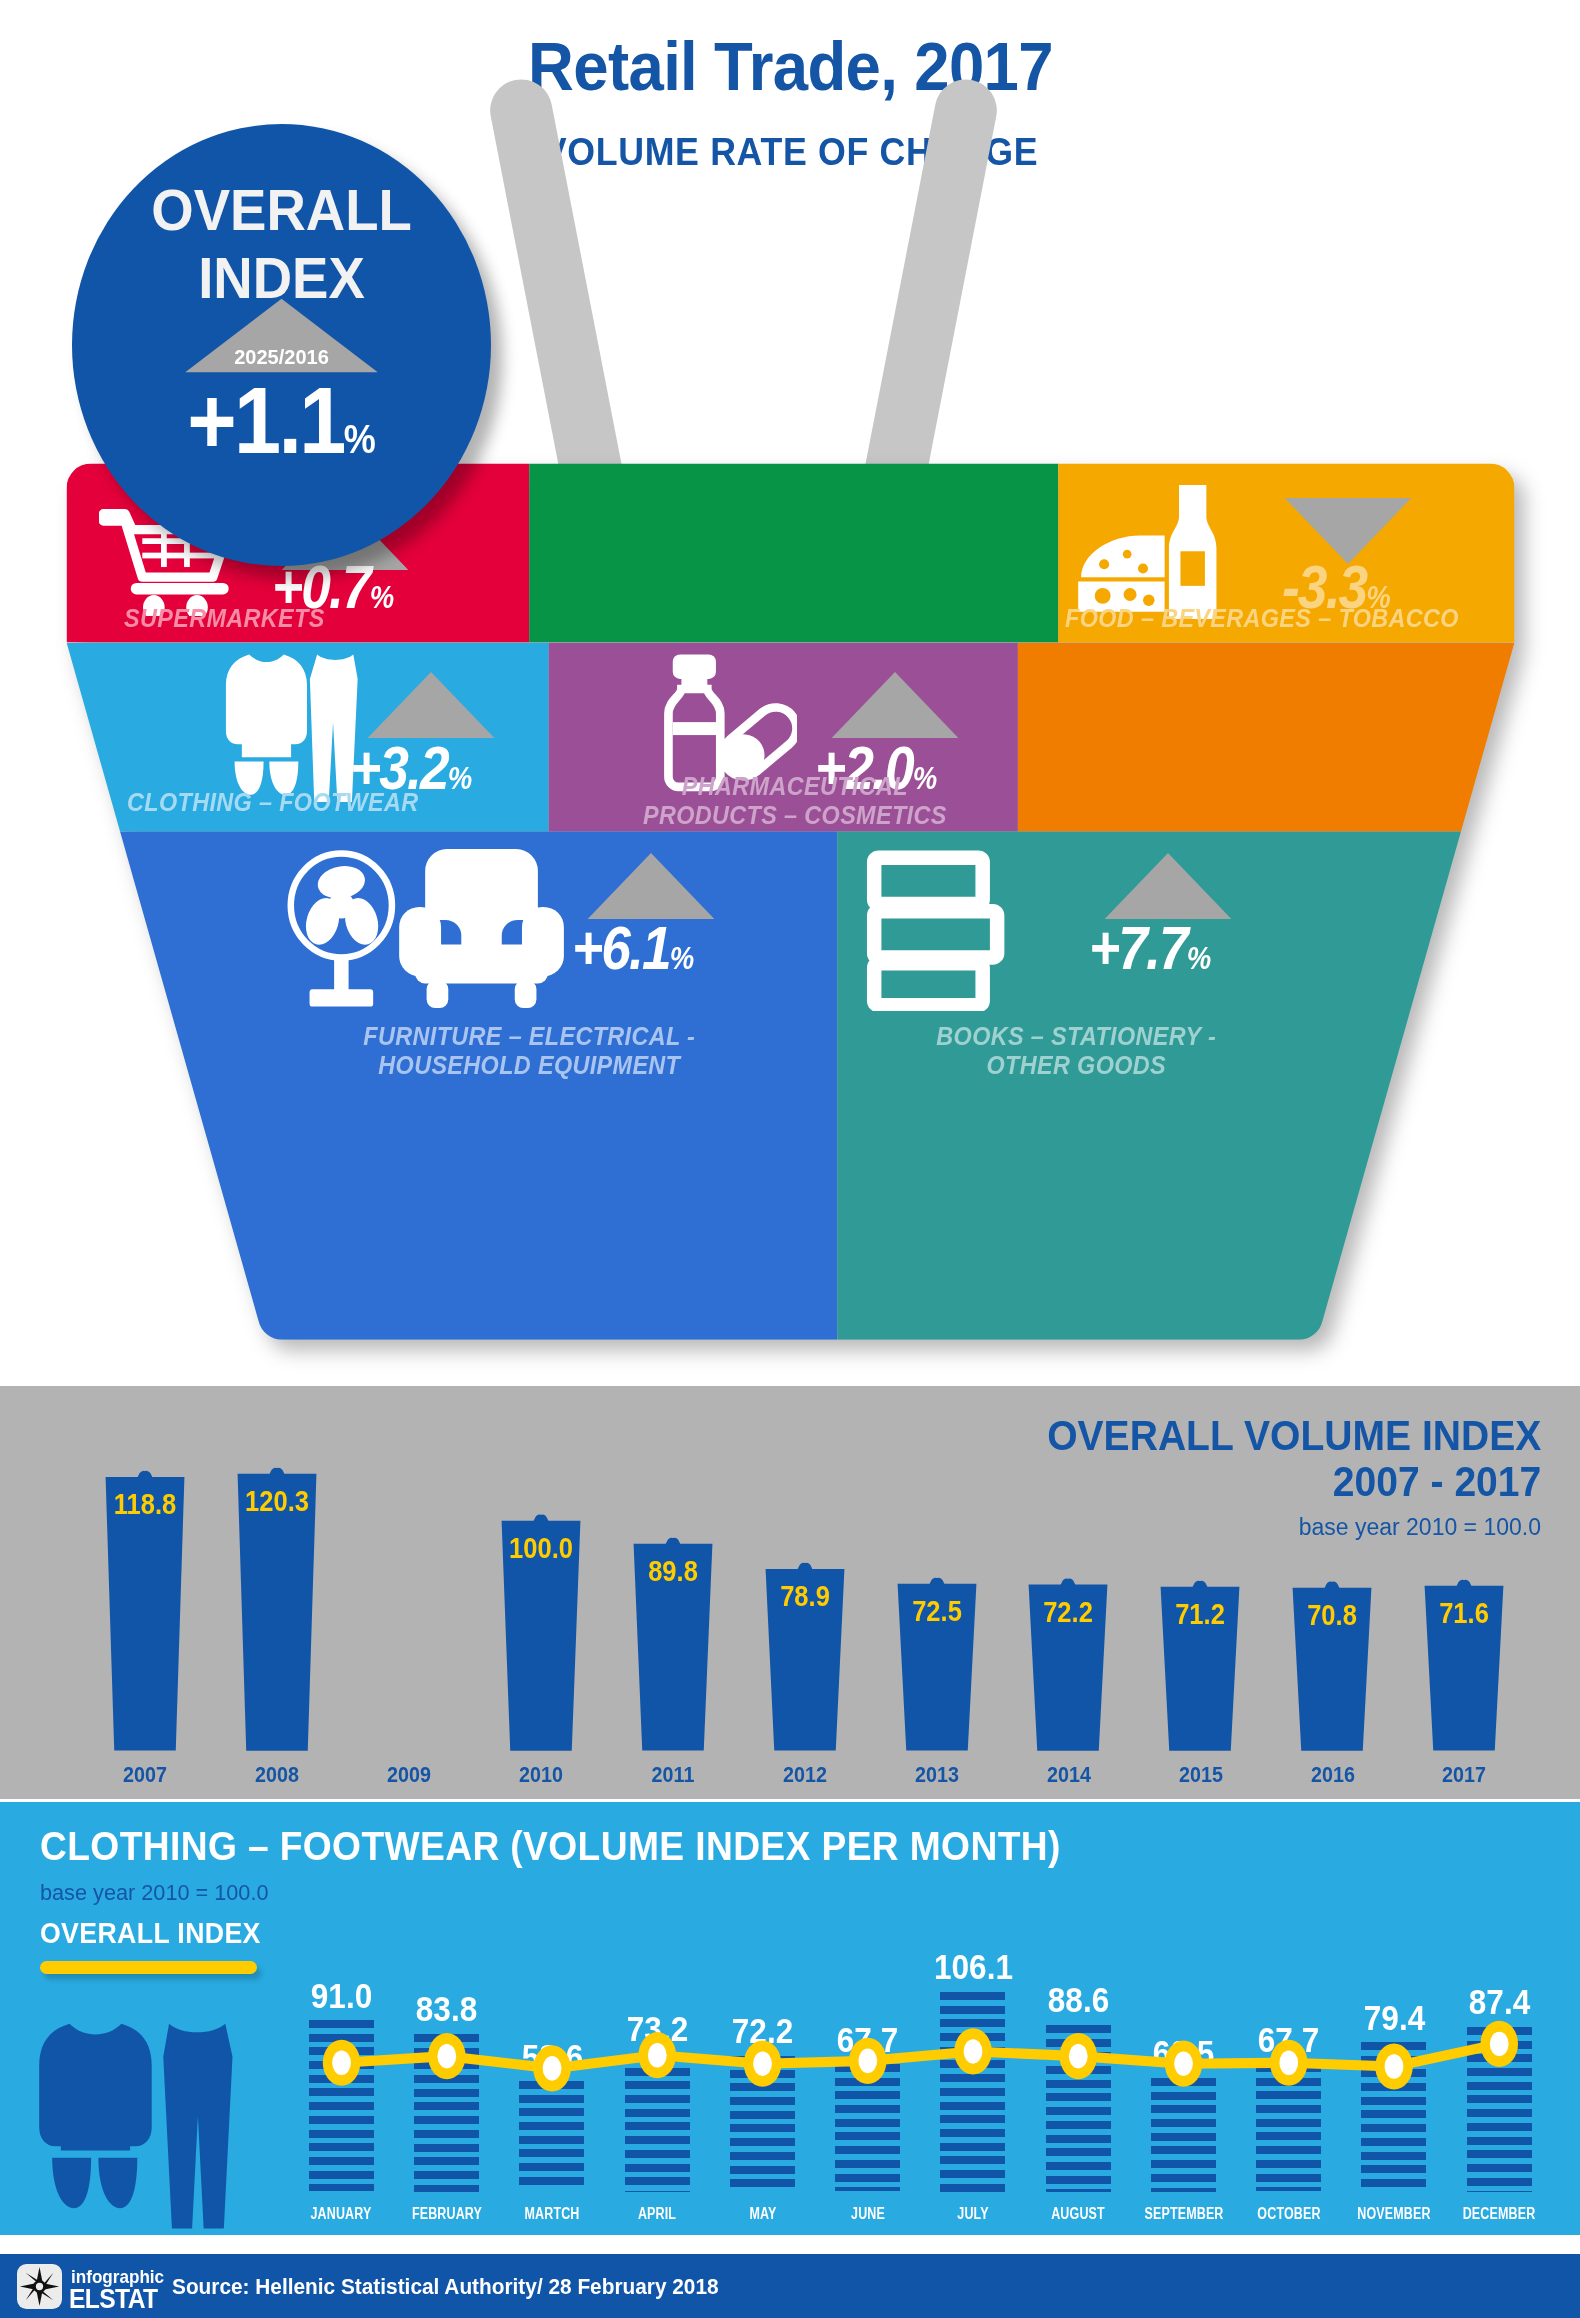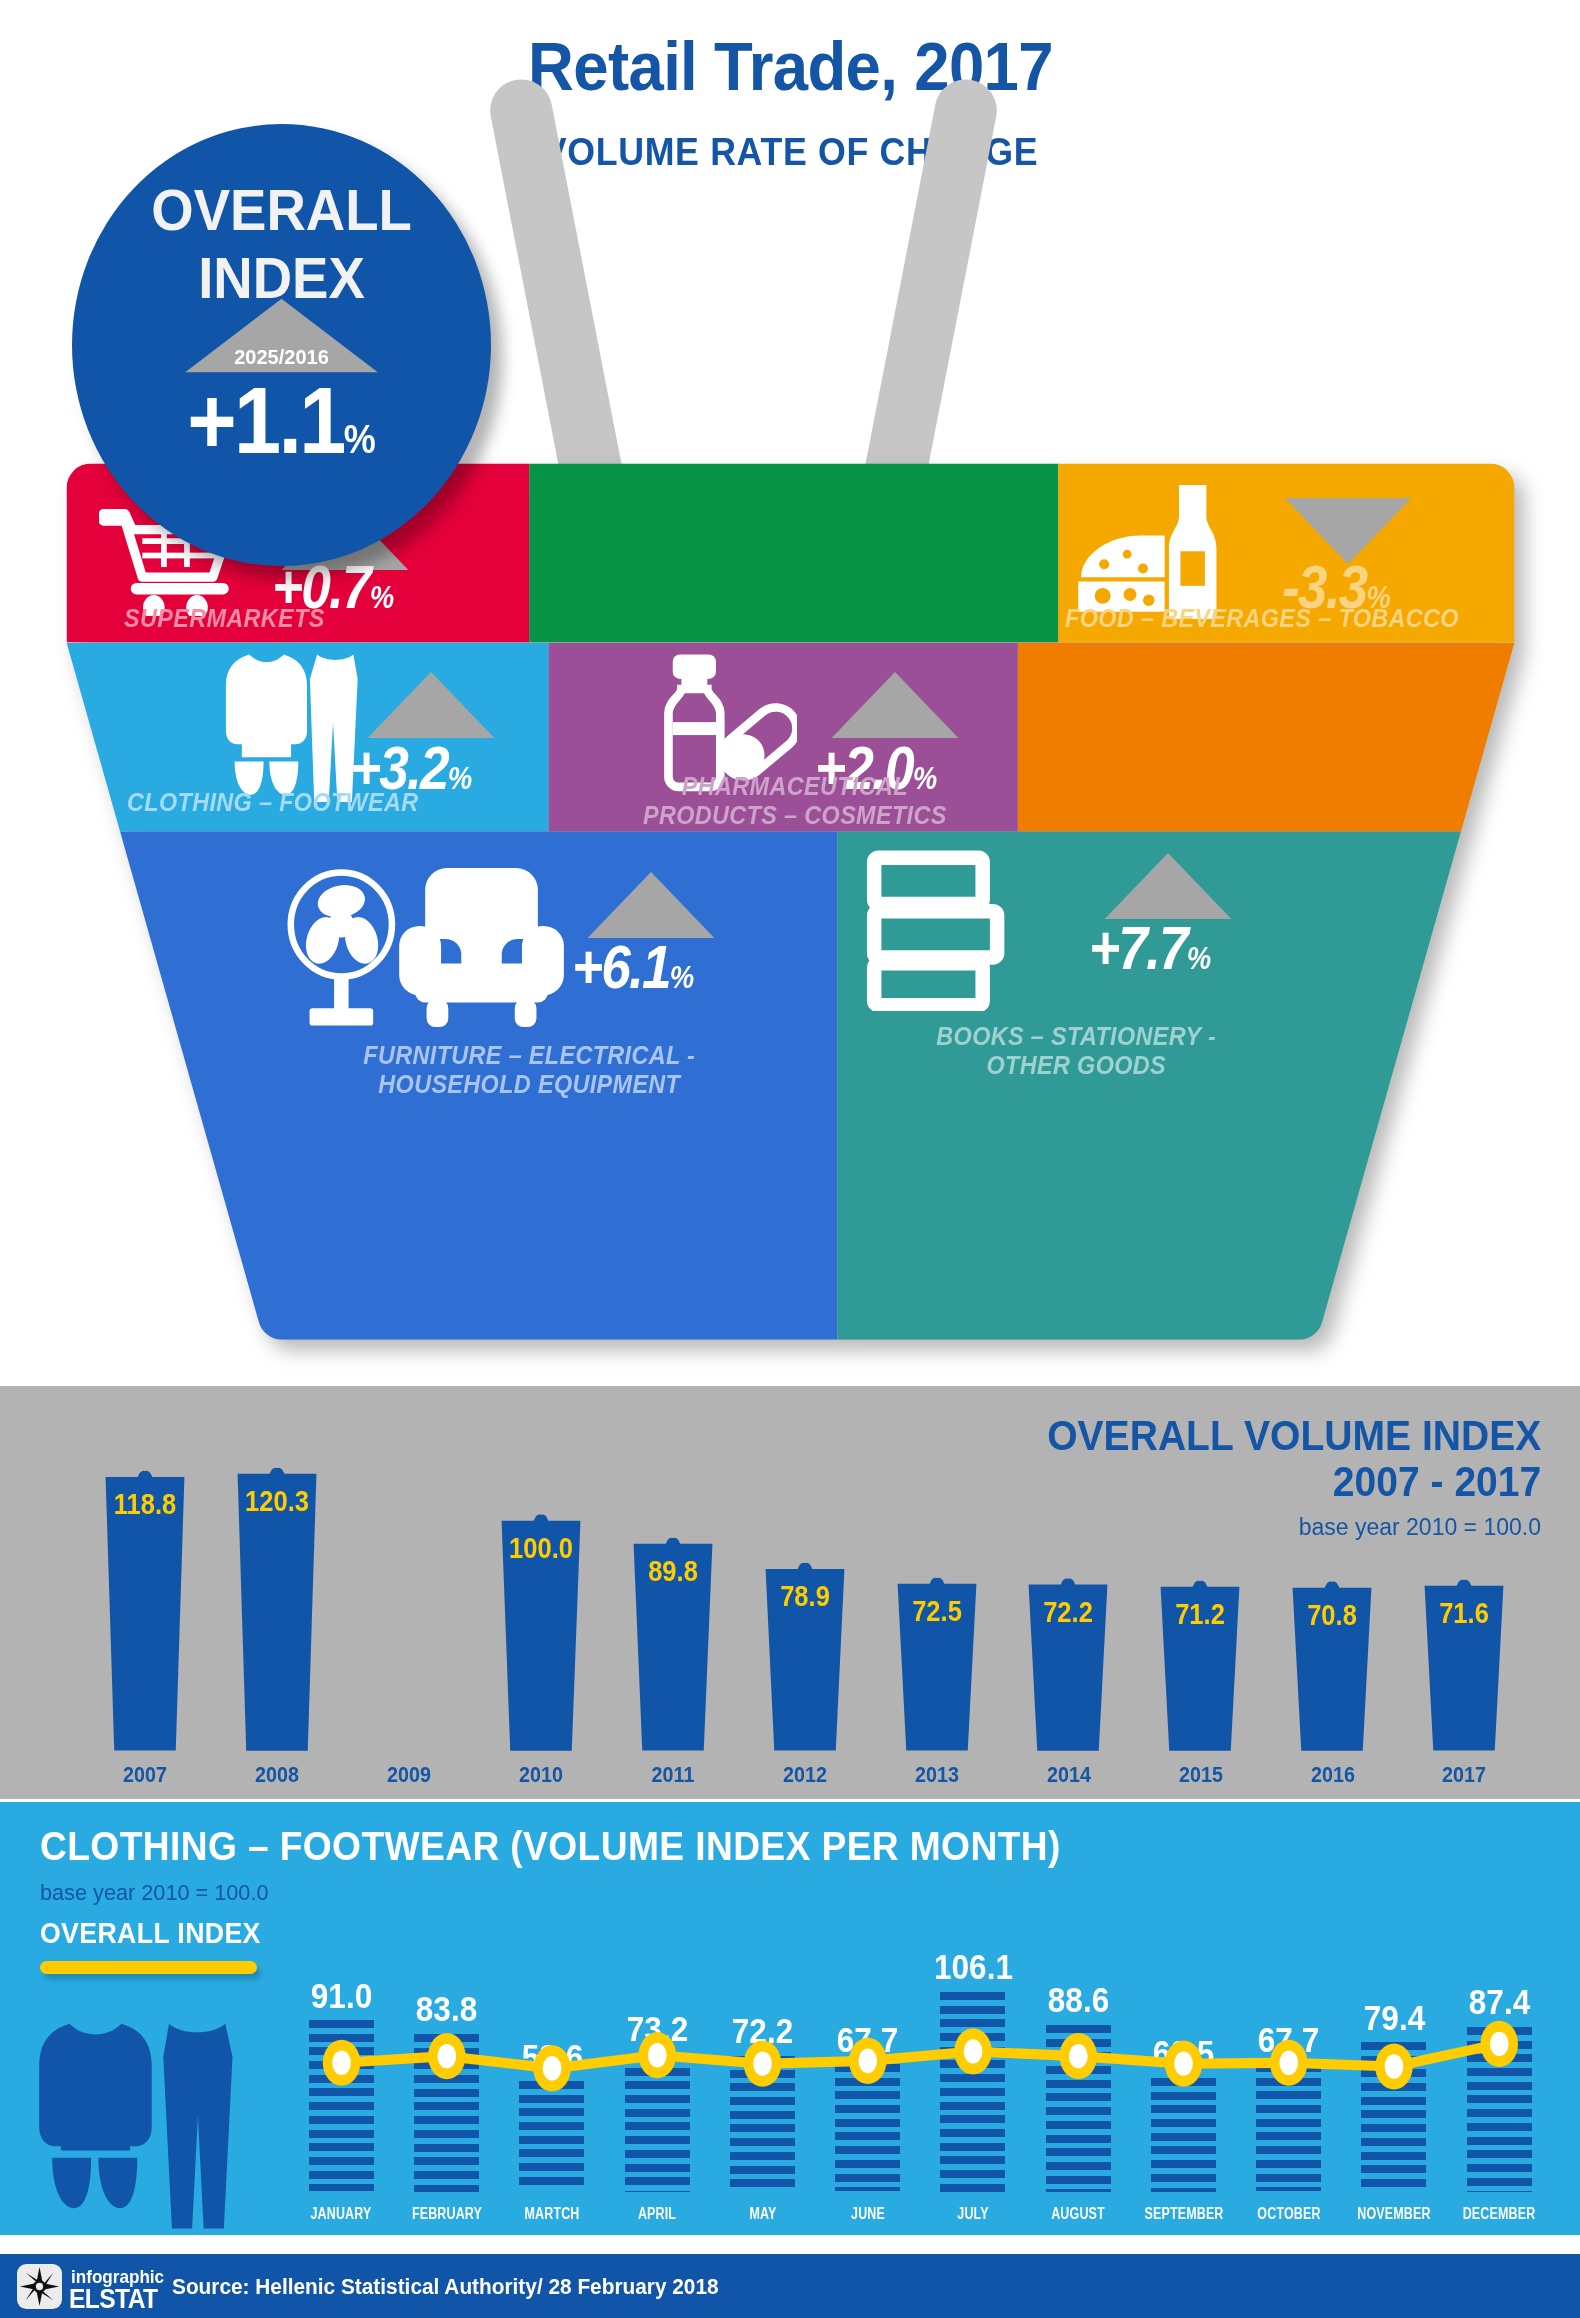--- a/index.html
+++ b/index.html
@@ -288,21 +288,21 @@
         <polygon points="90,4 178,96 2,96" fill="#a6a6a6"></polygon>
       </svg>
       <div class="pct" style="left:232px; top:88px; color:#ffffff;">
         <span class="num">+2.0</span><span class="sym">%</span>
       </div>
       <div class="lbl" style="left:17.3px; top:128px; color:#cda3ca; white-space:pre-line; text-align:center; width:433px;">PHARMACEUTICAL
 PRODUCTS – COSMETICS</div>
     </div>
 
 
-    <div class="cell" style="left:276px; top:371px; width:563px; height:332px;margin-top:19px;">
+    <div class="cell" style="left:276px; top:371px; width:563px; height:332px;">
       <svg class="icon" style="left:8.7px; top:16px;" width="289" height="162" viewBox="0 0 400 224">
         <g fill="#fff">
 
           <ellipse cx="78" cy="78" rx="70" ry="72" fill="none" stroke="#fff" stroke-width="9"></ellipse>
           <ellipse cx="78" cy="46" rx="33" ry="22" transform="rotate(-10 78 46)"></ellipse>
           <ellipse cx="52" cy="100" rx="22" ry="33" transform="rotate(16 52 100)"></ellipse>
           <ellipse cx="106" cy="100" rx="22" ry="33" transform="rotate(-16 106 100)"></ellipse>
           <circle cx="78" cy="78" r="18"></circle>
           <rect x="68" y="150" width="20" height="46"></rect>
           <rect x="34" y="194" width="88" height="24" rx="4"></rect>

